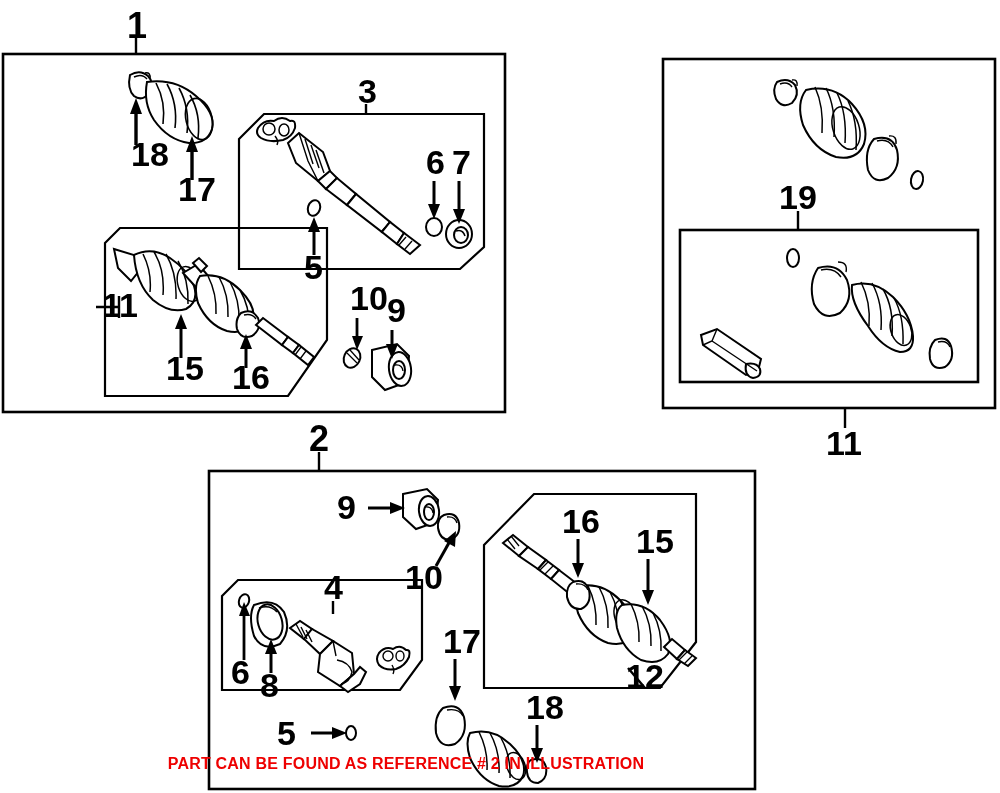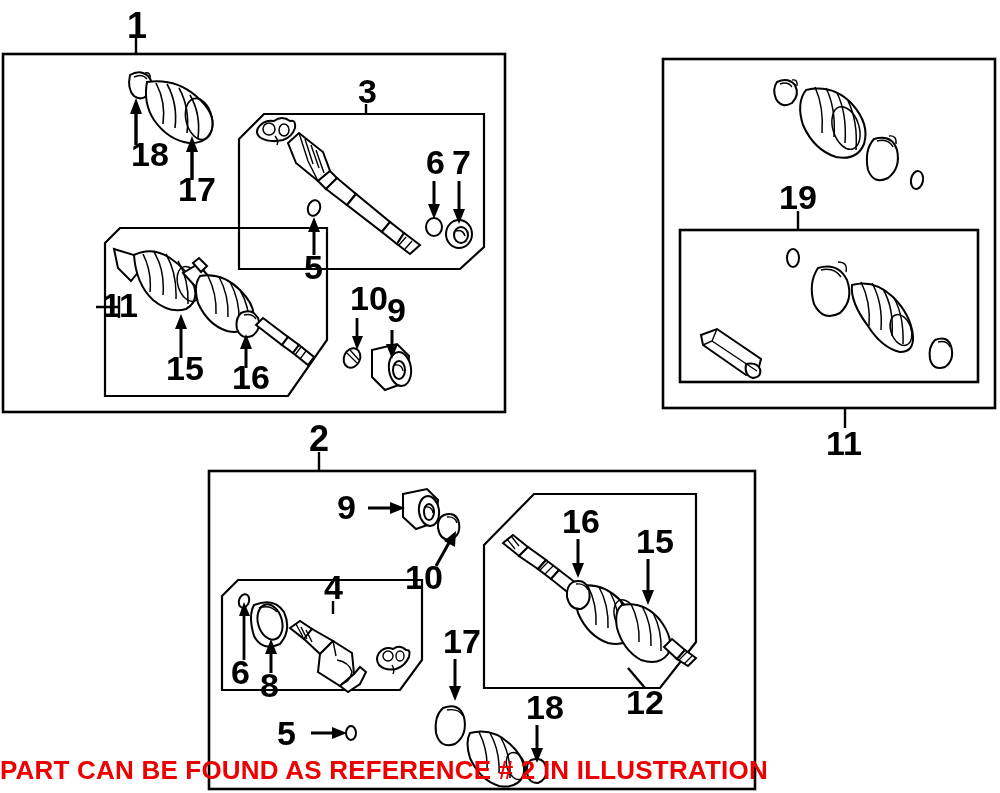--- a/index.html
+++ b/index.html
@@ -2,22 +2,22 @@
 <html><head>
 <meta charset="utf-8">
 <style>
   html,body{margin:0;padding:0;background:#fff;}
   body{width:1000px;height:793px;position:relative;overflow:hidden;
        font-family:"Liberation Sans","DejaVu Sans",sans-serif;}
   #stage{position:absolute;inset:0;width:1000px;height:793px;}
   #stage svg{display:block;}
   .lbl{position:absolute;font-weight:700;color:#000;line-height:1;
        font-family:"Liberation Sans","DejaVu Sans",sans-serif;white-space:nowrap;}
-  .redline{position:absolute;left:0;top:755px;width:812px;text-align:left;
-           font-weight:700;font-size:26px;letter-spacing:.2px;
+  .redline{position:absolute;left:0;top:755px;width:812px;text-align:center;
+           font-weight:700;font-size:16px;letter-spacing:.2px;
            font-family:"Liberation Sans","DejaVu Sans",sans-serif;}
 </style>
 </head>
 <body>
 
 <div id="stage">
 <svg width="1000" height="793" viewBox="0 0 1000 793" xmlns="http://www.w3.org/2000/svg">
   <rect x="0" y="0" width="1000" height="793" fill="#ffffff"></rect>
 
   <g fill="none" stroke="#000" stroke-width="2.6" stroke-linejoin="miter">
@@ -398,16 +398,16 @@
 <div class="lbl" style="left:309px;top:421px;font-size:36px;">2</div>
 <div class="lbl" style="left:337px;top:490px;font-size:34px;">9</div>
 <div class="lbl" style="left:405px;top:560px;font-size:34px;">10</div>
 <div class="lbl" style="left:324px;top:570px;font-size:34px;">4</div>
 <div class="lbl" style="left:562px;top:504px;font-size:34px;">16</div>
 <div class="lbl" style="left:636px;top:524px;font-size:34px;">15</div>
 <div class="lbl" style="left:231px;top:655px;font-size:34px;">6</div>
 <div class="lbl" style="left:260px;top:668px;font-size:34px;">8</div>
 <div class="lbl" style="left:443px;top:624px;font-size:34px;">17</div>
 <div class="lbl" style="left:526px;top:690px;font-size:34px;">18</div>
-<div class="lbl" style="left:626px;top:685px;font-size:34px;">12</div>
+<div class="lbl" style="left:626px;top:659px;font-size:34px;">12</div>
 <div class="lbl" style="left:277px;top:716px;font-size:34px;">5</div>
 
 <div class="redline" style="color: rgb(238, 0, 0);">PART CAN BE FOUND AS REFERENCE # 2 IN ILLUSTRATION</div>
 
 </body></html>

